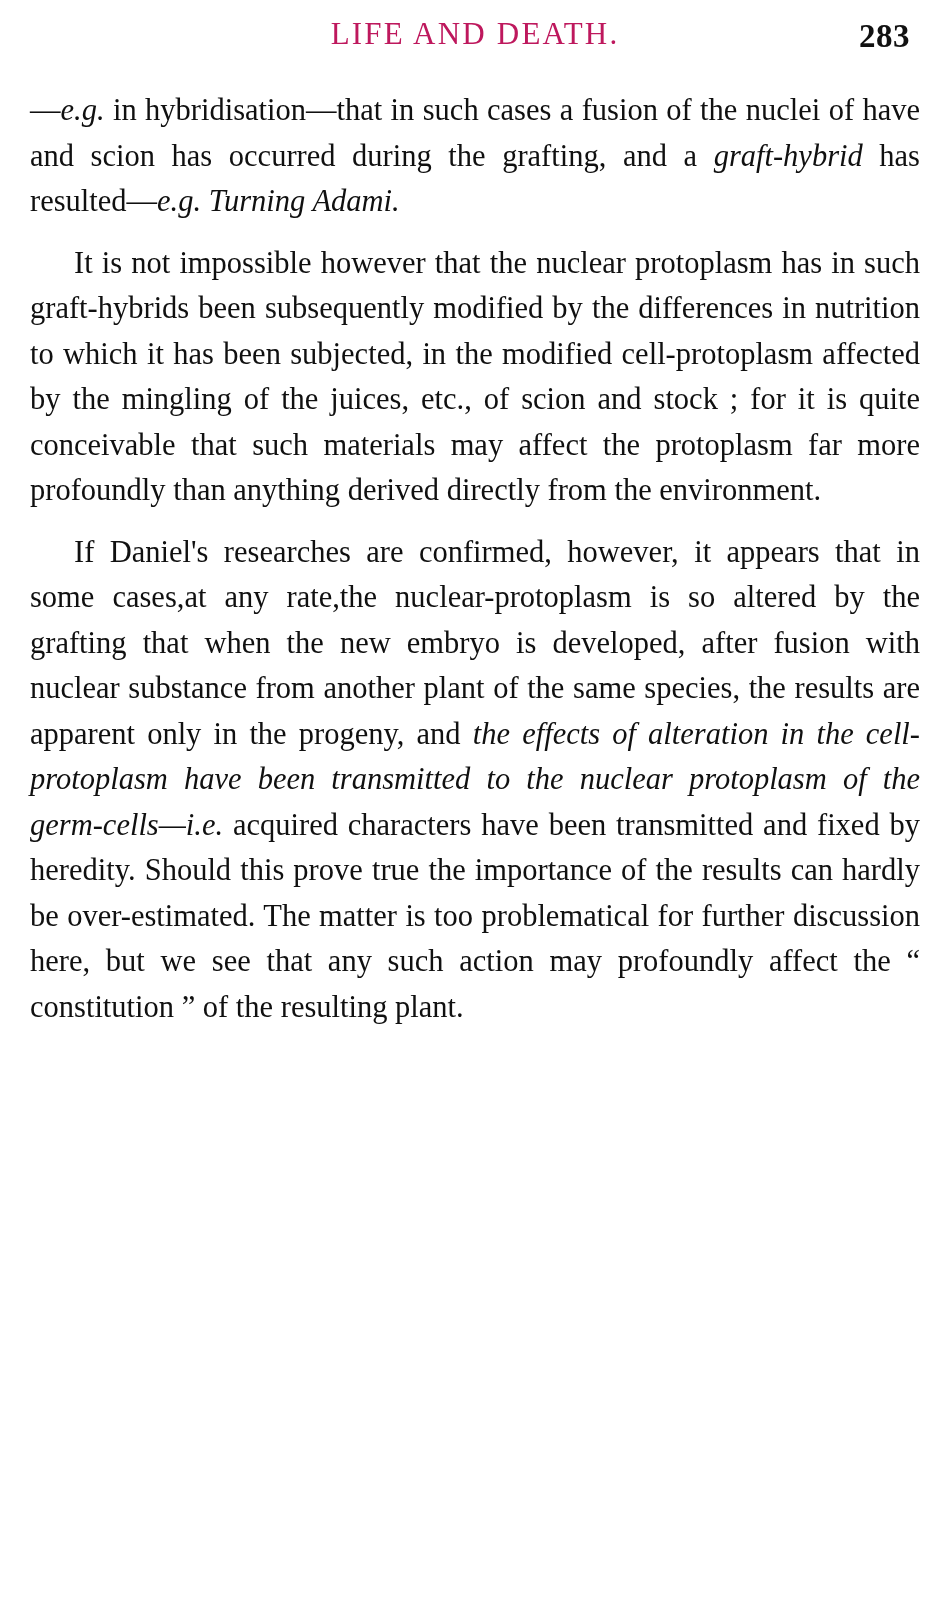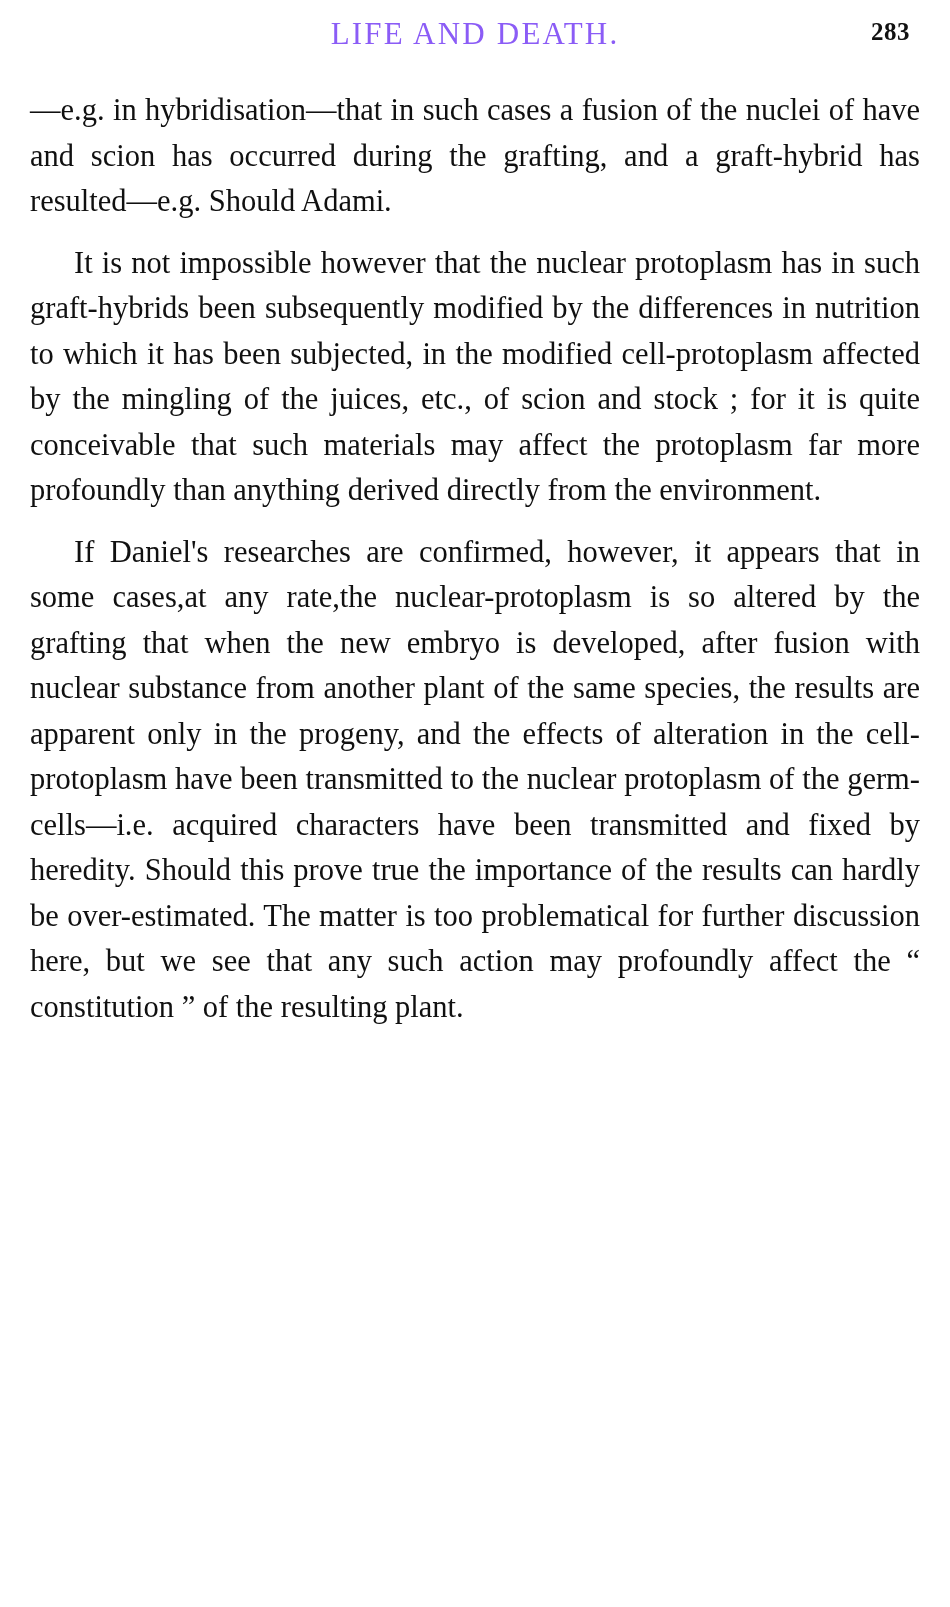--- a/index.html
+++ b/index.html
@@ -27,30 +27,30 @@
     justify-content: center;
     position: relative;
     margin: 16px 36px 0 36px;
     height: 54px;
   }
   .running-title {
     font-family: "Liberation Serif", serif;
     font-size: 31px;
     letter-spacing: 2.2px;
     font-weight: 400;
-    color: #8b5cf6;
+    color: #be185d;
     text-align: center;
     white-space: nowrap;
   }
   .page-number {
     position: absolute;
     right: 4px;
     top: 2px;
     font-family: "Liberation Serif", serif;
-    font-size: 25px;
+    font-size: 33px;
     font-weight: 700;
     color: #111111;
     letter-spacing: 0.5px;
   }
   .body-text {
     margin: 18px 30px 0 30px;
     font-size: 30.5px;
     line-height: 45.5px;
     text-align: justify;
     text-justify: inter-word;
@@ -60,31 +60,32 @@
     margin: 0;
     padding: 0;
   }
   .para + .para {
     margin-top: 16px;
   }
   .indent {
     text-indent: 44px;
   }
   .it {
+    font-style: italic;
   }
 </style>
 </head>
 <body>
 
 <div class="page">
 
   <div class="header">
     <div class="running-title">LIFE AND DEATH.</div>
     <div class="page-number">283</div>
   </div>
 
   <div class="body-text">
-    <p class="para" id="para-0"><span class="">—</span><span class="it">e.g.</span><span class=""> in hybridisation—that in such cases a fusion of the nuclei of have and scion has occurred during the grafting, and a </span><span class="it">graft-hybrid</span><span class=""> has resulted—</span><span class="it">e.g. Should Adami.</span></p>
+    <p class="para" id="para-0"><span class="">—</span><span class="it">e.g.</span><span class=""> in hybridisation—that in such cases a fusion of the nuclei of have and scion has occurred during the grafting, and a </span><span class="it">graft-hybrid</span><span class=""> has resulted—</span><span class="it">e.g. Turning Adami.</span></p>
     <p class="para indent" id="para-1"><span class="">It is not impossible however that the nuclear protoplasm has in such graft-hybrids been subsequently modified by the differences in nutrition to which it has been subjected, in the modified cell-protoplasm affected by the mingling of the juices, etc., of scion and stock ; for it is quite conceivable that such materials may affect the protoplasm far more profoundly than anything derived directly from the environment.</span></p>
     <p class="para indent" id="para-2"><span class="">If Daniel's researches are confirmed, however, it appears that in some cases,at any rate,the nuclear-protoplasm is so altered by the grafting that when the new embryo is developed, after fusion with nuclear substance from another plant of the same species, the results are apparent only in the progeny, and </span><span class="it">the effects of alteration in the cell-protoplasm have been transmitted to the nuclear protoplasm of the germ-cells—i.e.</span><span class=""> acquired characters have been transmitted and fixed by heredity. Should this prove true the importance of the results can hardly be over-estimated. The matter is too problematical for further discussion here, but we see that any such action may profoundly affect the “ constitution ” of the resulting plant.</span></p>
   </div>
 
 </div>
 
 </body></html>

